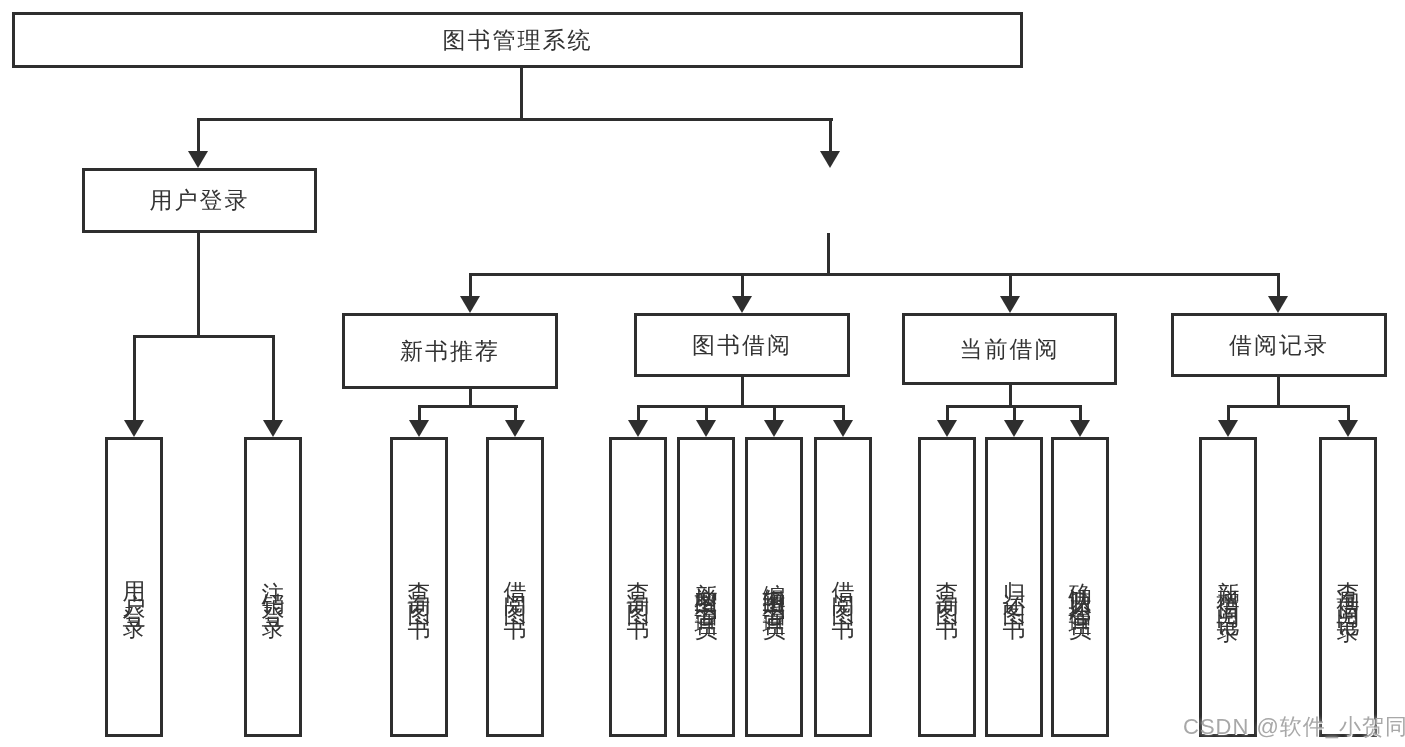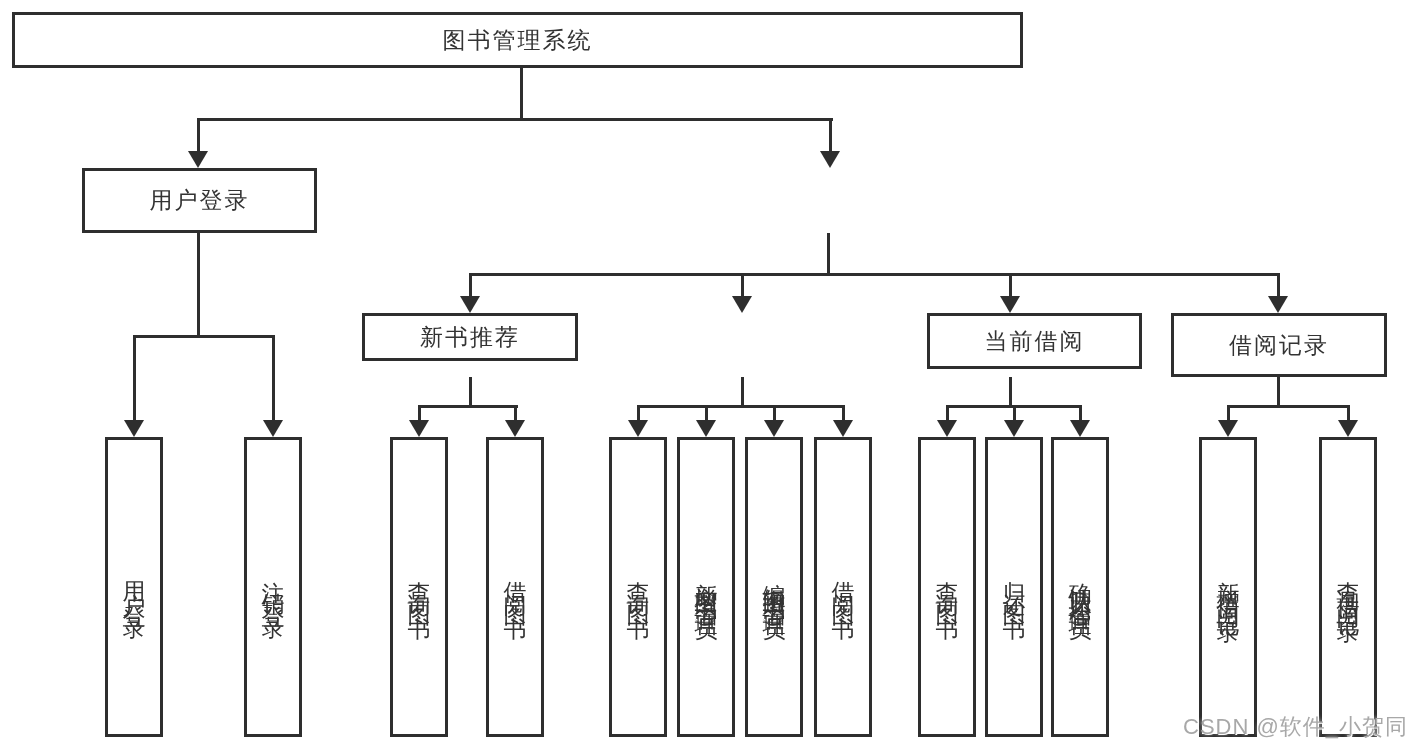--- a/index.html
+++ b/index.html
@@ -66,22 +66,23 @@
 </style>
 </head>
 <body>
 
 <div id="canvas">
 
   <div class="node" style="left:12px;top:12px;width:1011px;height:56px">图书管理系统</div>
 
   <div class="node" style="left:82px;top:168px;width:235px;height:65px">用户登录</div>
 
-  <div class="node" style="left:362px;top:313px;width:216px;height:48px">新书推荐</div>
-  <div class="node" style="left:927px;top:313px;width:215px;height:56px">当前借阅</div>
+  <div class="node" style="left:342px;top:313px;width:216px;height:76px">新书推荐</div>
+  <div class="node" style="left:634px;top:313px;width:216px;height:64px">图书借阅</div>
+  <div class="node" style="left:902px;top:313px;width:215px;height:72px">当前借阅</div>
   <div class="node" style="left:1171px;top:313px;width:216px;height:64px">借阅记录</div>
 
   <div class="node vnode" style="left: 105px; top: 437px; width: 58px; height: 300px; letter-spacing: 12px;">用户登录</div>
   <div class="node vnode" style="left: 244px; top: 437px; width: 58px; height: 300px; letter-spacing: 12px;">注销登录</div>
 
   <div class="node vnode" style="left: 390px; top: 437px; width: 58px; height: 300px; letter-spacing: 12px;">查询图书</div>
   <div class="node vnode" style="left: 486px; top: 437px; width: 58px; height: 300px; letter-spacing: 12px;">借阅图书</div>
 
   <div class="node vnode" style="left: 609px; top: 437px; width: 58px; height: 300px; letter-spacing: 12px;">查询图书</div>
   <div class="node vnode" style="left: 677px; top: 437px; width: 58px; height: 300px; letter-spacing: 5px;">新增图书（管理员）</div>

